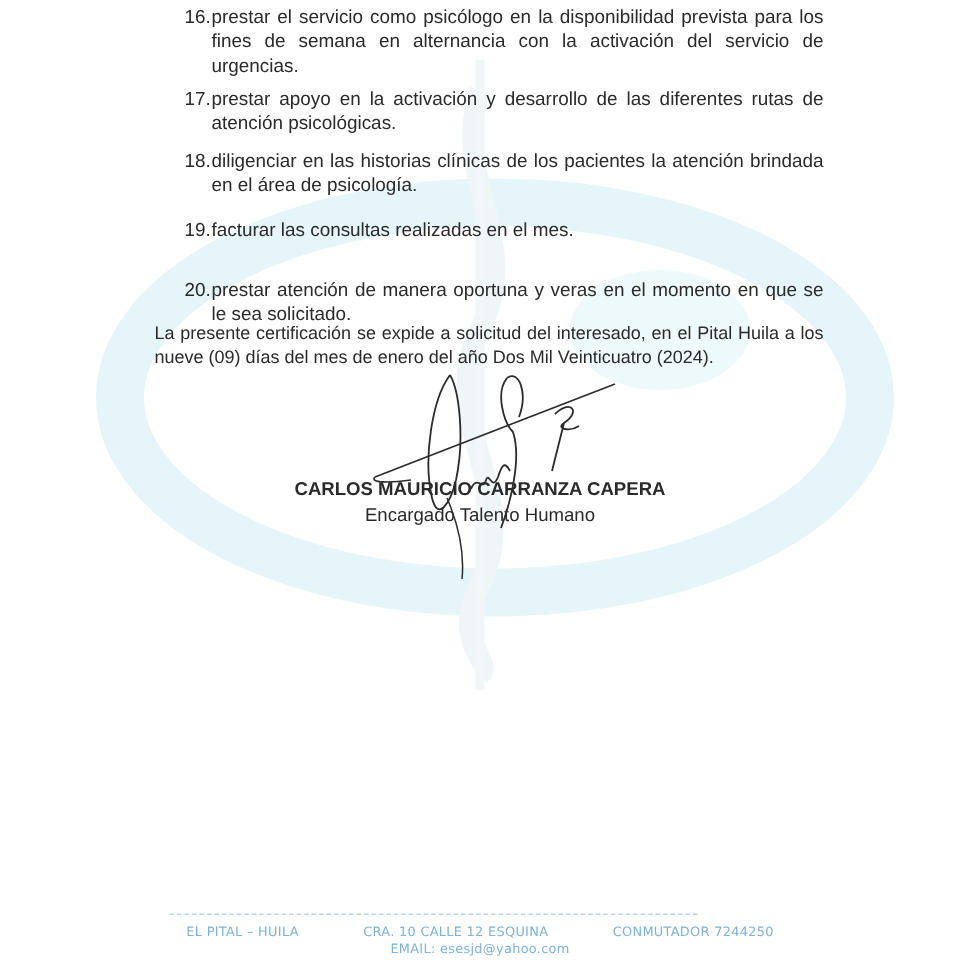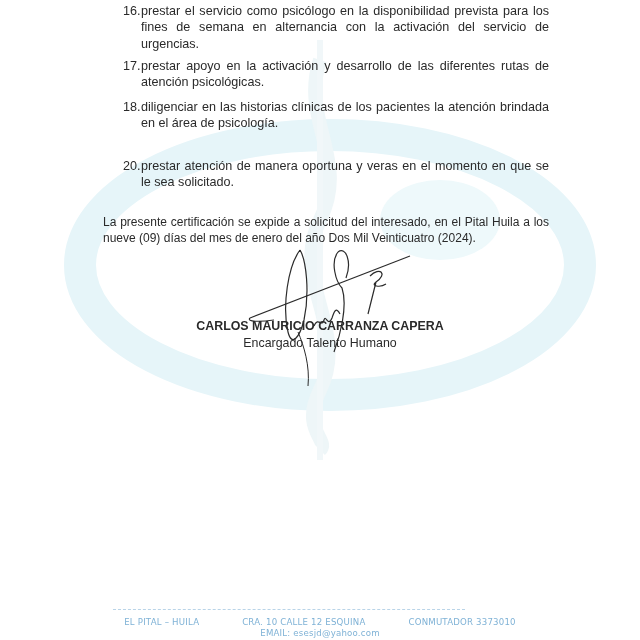--- a/index.html
+++ b/index.html
@@ -59,22 +59,26 @@
     <div class="item" style="top:58px;">
       <span class="num">17.</span>
       <span class="txt">prestar apoyo en la activación y desarrollo de las diferentes rutas de atención psicológicas.</span>
     </div>
 
     <div class="item" style="top:99px;">
       <span class="num">18.</span>
       <span class="txt">diligenciar en las historias clínicas de los pacientes la atención brindada en el área de psicología.</span>
     </div>
 
+    <div class="item" style="top:145px;">
+      <span class="num">19.</span>
+      <span class="txt">facturar las consultas realizadas en el mes.</span>
+    </div>
 
-    <div class="item" style="top:158px;">
+    <div class="item" style="top:185px;">
       <span class="num">20.</span>
       <span class="txt">prestar atención de manera oportuna y veras en el momento en que se le sea solicitado.</span>
     </div>
 
     <div class="closing">La presente certificación se expide a solicitud del interesado, en el Pital Huila a los nueve (09) días del mes de enero del año Dos Mil Veinticuatro (2024).</div>
 
     <svg class="signature" viewBox="0 0 200 180">
       <path d="M70 14 C 58 30, 52 70, 58 96 C 62 112, 70 100, 74 84 C 80 56, 76 24, 70 14" fill="none" stroke="#2b2b2b" stroke-width="1.2"></path>
       <path d="M108 16 C 100 26, 106 46, 112 52 C 118 70, 110 100, 104 116" fill="none" stroke="#2b2b2b" stroke-width="1.2"></path>
       <path d="M108 16 C 116 10, 122 26, 116 42" fill="none" stroke="#2b2b2b" stroke-width="1.2"></path>
@@ -88,18 +92,18 @@
     <div class="sig-block">
       <div class="sig-name">CARLOS MAURICIO CARRANZA CAPERA</div>
       <div class="sig-line">Encargado Talento Humano</div>
     </div>
 
     <div class="footer-rule"></div>
     <div class="footer">
       <div class="row1">
         <span>EL PITAL – HUILA</span>
         <span>CRA. 10 CALLE 12 ESQUINA</span>
-        <span>CONMUTADOR  3373010</span>
+        <span>CONMUTADOR  7244250</span>
       </div>
       <div>EMAIL: esesjd@yahoo.com</div>
     </div>
   </div>
 </div>
 
 </body></html>

